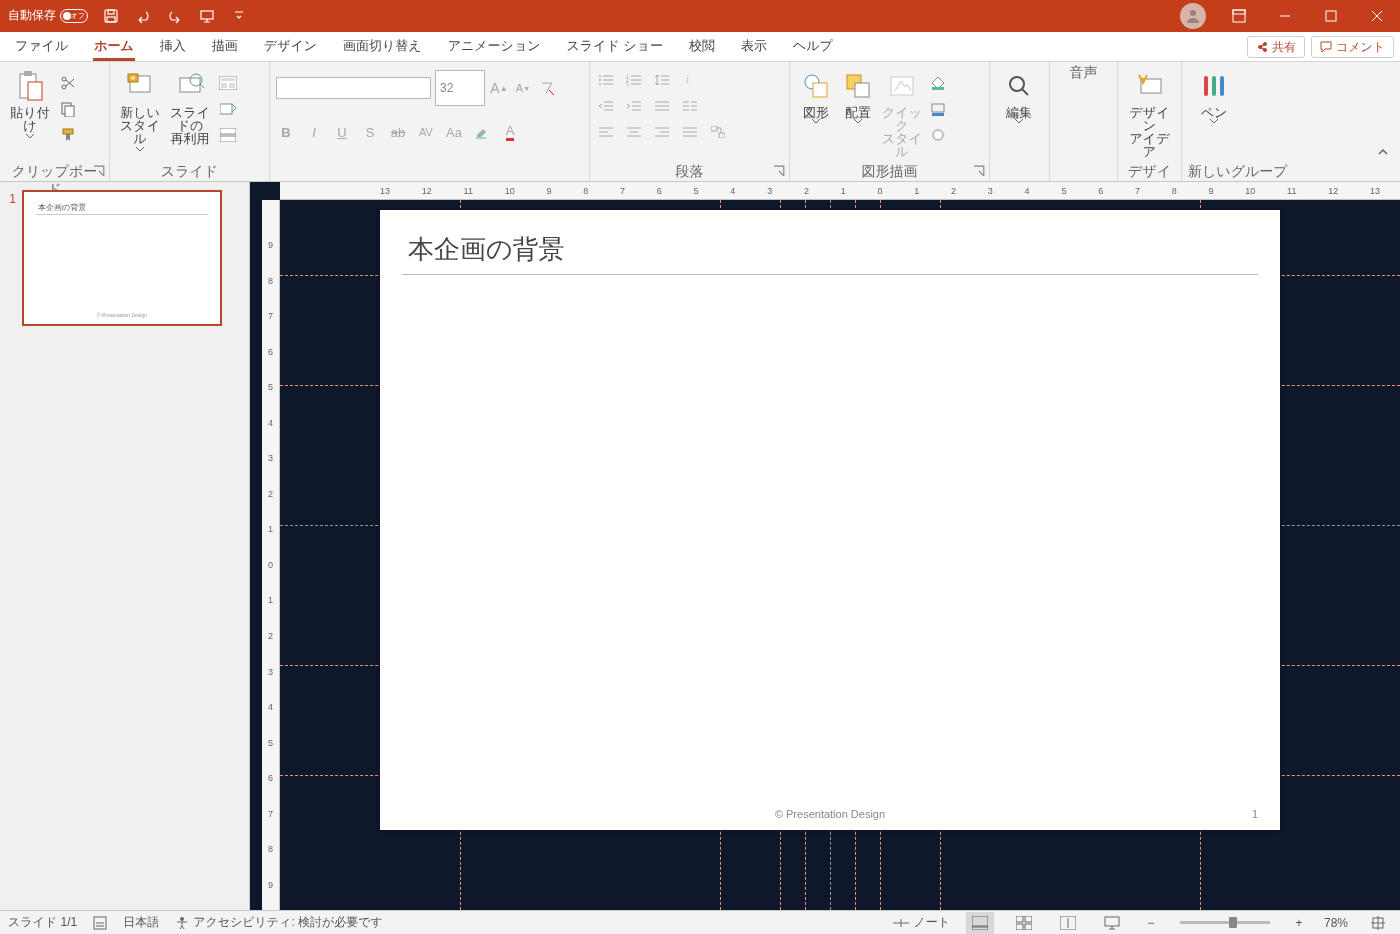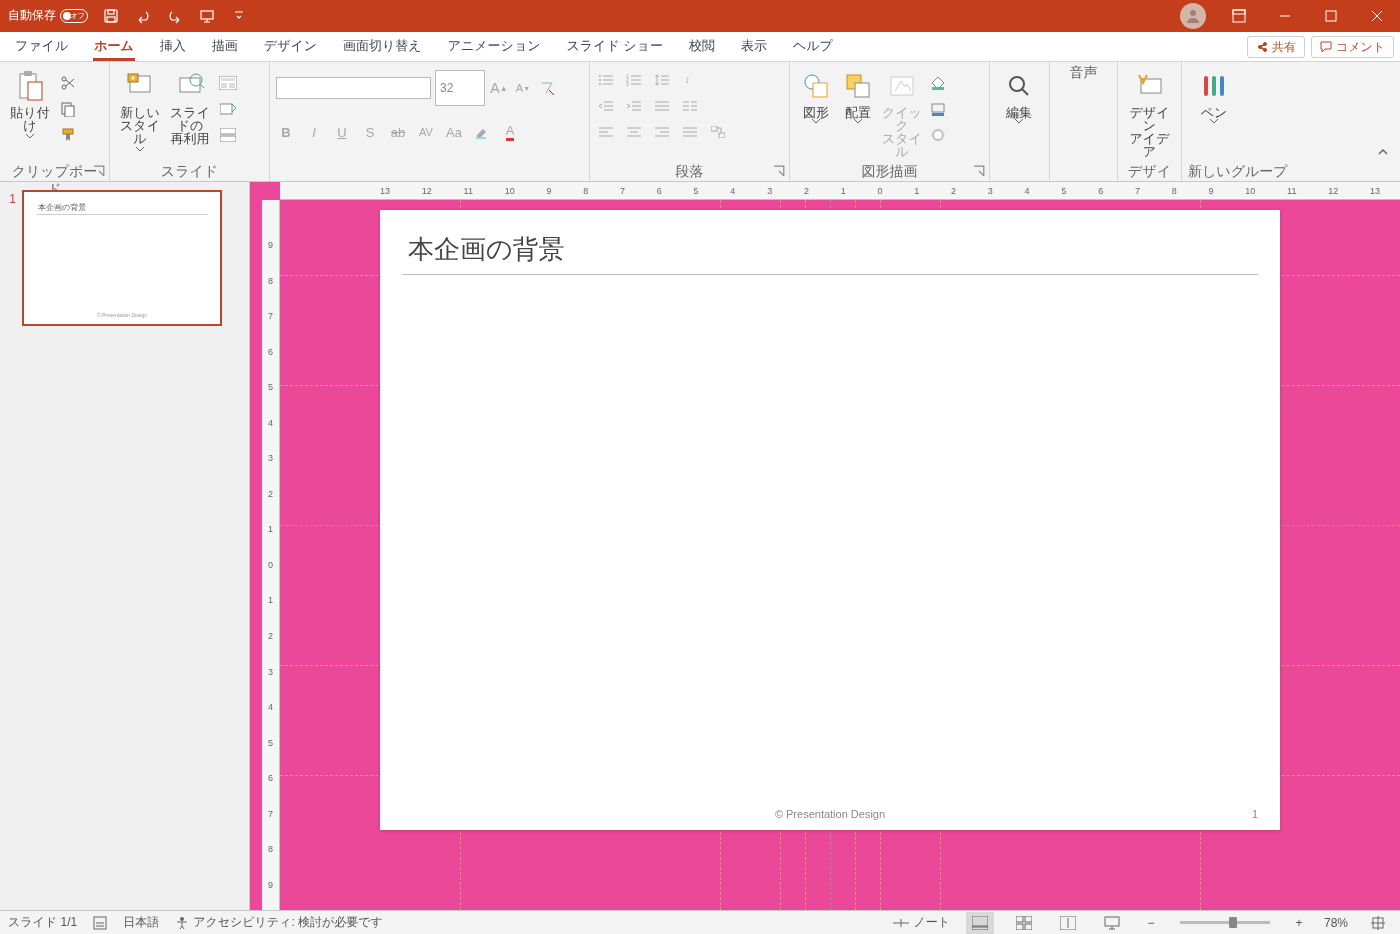--- a/index.html
+++ b/index.html
@@ -43,21 +43,21 @@
 .fbtn { width: 20px; height: 20px; display: inline-flex; align-items: center; justify-content: center; color: #a8a8a8; cursor: pointer; font-size: 13px; }
 .collapse-caret { align-self: flex-end; margin-bottom: 4px; margin-left: 4px; width: 18px; cursor: pointer; }
 
 .workspace { flex: 1; display: flex; background: #e6e6e6; min-height: 0; }
 .thumb-panel { width: 250px; background: #f0f0f0; border-right: 1px solid #c9c9c9; padding: 8px 4px; overflow: hidden; }
 .thumb-item { display: flex; gap: 6px; align-items: flex-start; }
 .thumb-num { font-size: 12px; color: #b7472a; width: 12px; text-align: right; padding-top: 2px; }
 .thumb-slide { width: 200px; height: 136px; background: #fff; border: 2px solid #b7472a; position: relative; }
 .thumb-title { position: absolute; top: 10px; left: 14px; font-size: 8px; color: #555; }
 .thumb-footer { position: absolute; bottom: 6px; left: 0; right: 0; text-align: center; font-size: 5px; color: #999; }
-.edit-area { flex: 1; position: relative; background: #ec4899; overflow: hidden; }
+.edit-area { flex: 1; position: relative; background: #0f172a; overflow: hidden; }
 .ruler-h { position: absolute; top: 0; left: 30px; right: 0; height: 18px; background: #f5f5f5; border-bottom: 1px solid #c0c0c0; font-size: 9px; color: #666; display: flex; align-items: center;}
 .ruler-h .ticks { position: absolute; left: 100px; right: 20px; height: 100%; display: flex; justify-content: space-between; align-items: center; }
 .ruler-v { position: absolute; top: 18px; left: 12px; width: 18px; bottom: 0; background: #f5f5f5; border-right: 1px solid #c0c0c0; font-size: 9px; color: #666; }
 .ruler-v .ticks { position: absolute; top: 40px; bottom: 20px; width: 100%; display: flex; flex-direction: column; justify-content: space-between; align-items: center; }
 .canvas-wrap { position: absolute; top: 18px; left: 30px; right: 0; bottom: 0; overflow: hidden; }
 .slide-canvas { position: absolute; left: 100px; top: 10px; width: 900px; height: 620px; background: #fff; box-shadow: 0 1px 4px rgba(0,0,0,0.2); }
 .slide-title-text { position: absolute; top: 22px; left: 28px; font-size: 26px; color: #444; font-family: "Yu Gothic", Meiryo, sans-serif; font-weight: 300; }
 .slide-hr { position: absolute; top: 64px; left: 22px; right: 22px; border-top: 1px solid #bbb; }
 .slide-footer-text { position: absolute; bottom: 10px; left: 0; right: 0; text-align: center; font-size: 11px; color: #888; }
 .slide-pagenum { position: absolute; bottom: 10px; right: 22px; font-size: 11px; color: #888; }

